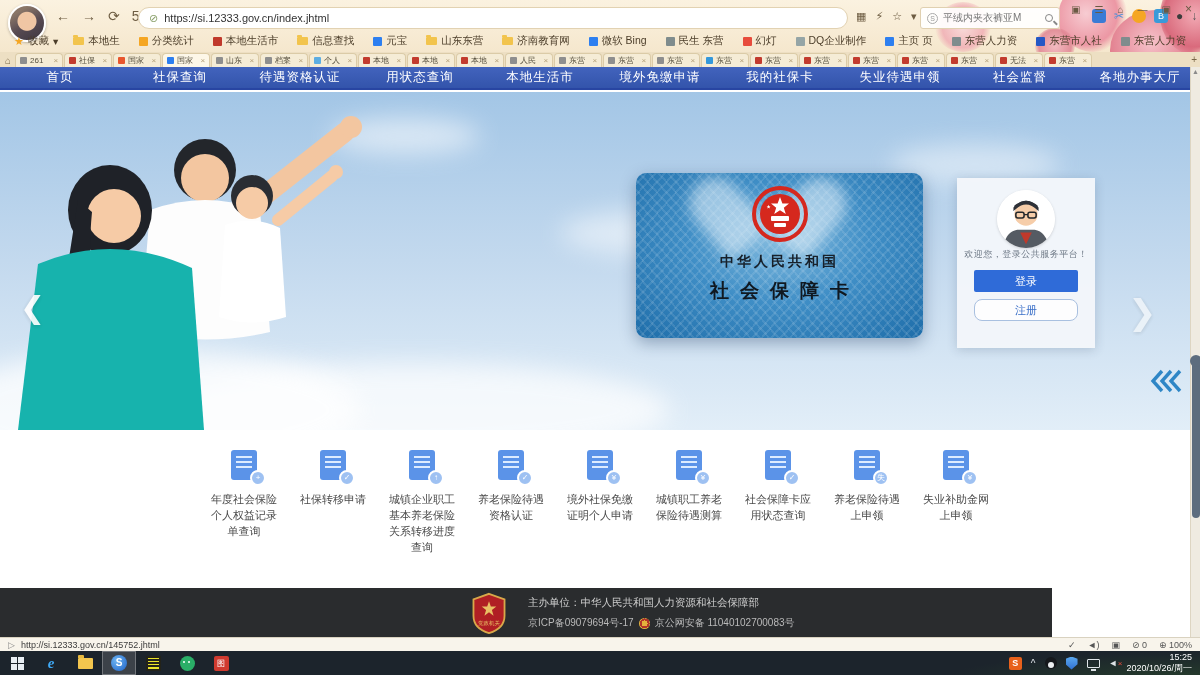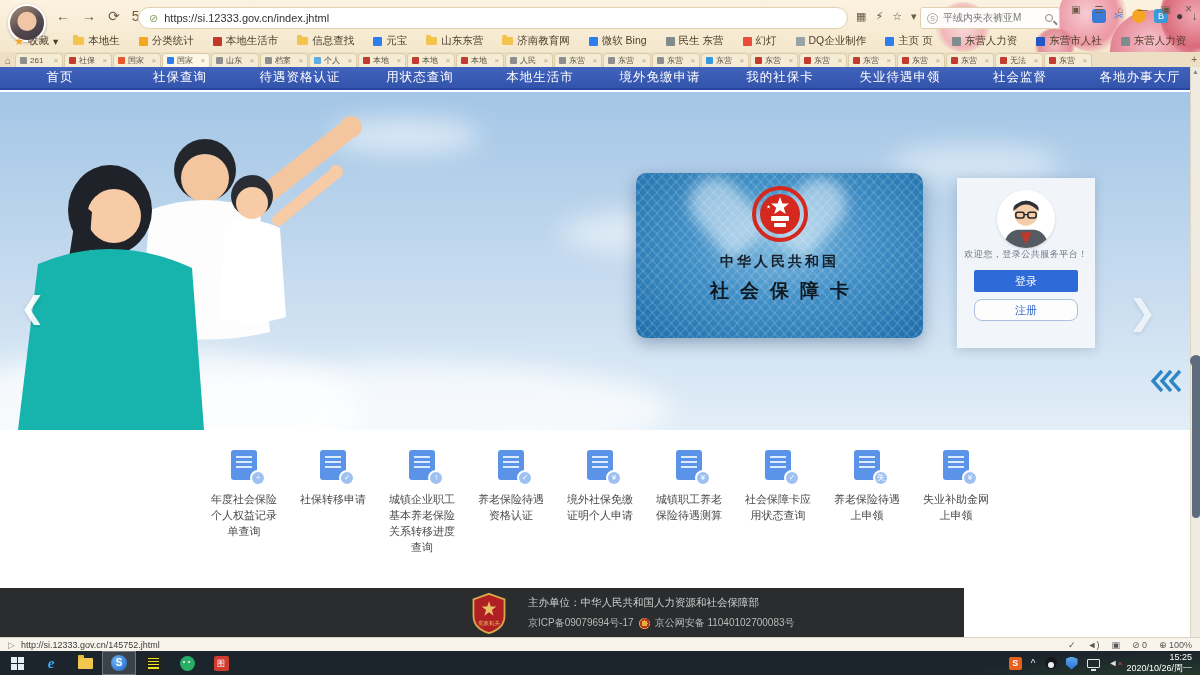--- a/index.html
+++ b/index.html
@@ -84,21 +84,21 @@
   .hr{width:150px;height:1px;background:#e4e4e4}
   .feat-row{display:flex;justify-content:center;margin-top:20px}
   .feat{width:89px;text-align:center;cursor:pointer}
   .feat-icon{position:relative;width:34px;height:32px;margin:0 auto}
   .fi-doc{position:absolute;left:4px;top:0;width:26px;height:30px;background:#5b93e8;border-radius:3px}
   .fi-doc::before{content:"";position:absolute;left:5px;top:6px;width:16px;height:2px;background:#dcebff;box-shadow:0 5px 0 #dcebff,0 10px 0 #dcebff}
   .fi-badge{position:absolute;right:-5px;bottom:-4px;width:16px;height:16px;border-radius:50%;background:#9ec1f2;border:2px solid #fff;color:#fff;font-size:8px;line-height:12px;text-align:center}
   .feat-label{margin-top:9px;font-size:11px;color:#4a4a4a;line-height:16px;white-space:pre-line}
 
   
-  .footer{position:absolute;left:0;top:588px;width:964px;height:49px;background:#2a2c2e;z-index:5}
+  .footer{position:absolute;left:0;top:588px;width:1052px;height:49px;background:#2a2c2e;z-index:5}
   .gov-badge{position:absolute;left:468px;top:4px}
   .footer-text{position:absolute;left:528px;top:8px;font-size:10.5px;color:#cfcfcf}
   .footer-line2{margin-top:6px;font-size:10px;color:#b9b9b9;display:flex;align-items:center;gap:5px}
   .police-badge{width:11px;height:11px;border-radius:50%;background:radial-gradient(circle,#e4b13c 0 3px,#b3342a 3px 5px,#e4b13c 5px);flex:none}
   .activate{position:absolute;right:56px;top:590px;color:#9aa0a4;z-index:6}
   .activate .a1{font-size:15px}
   .activate .a2{font-size:10.5px;margin-top:3px}
 
   
   .statusbar{position:absolute;left:0;top:637px;width:1200px;height:14px;background:#f8f4eb;border-top:1px solid #d9d2c0;display:flex;align-items:center;padding:0 8px;font-size:9px;color:#3c3c3c;z-index:7}

